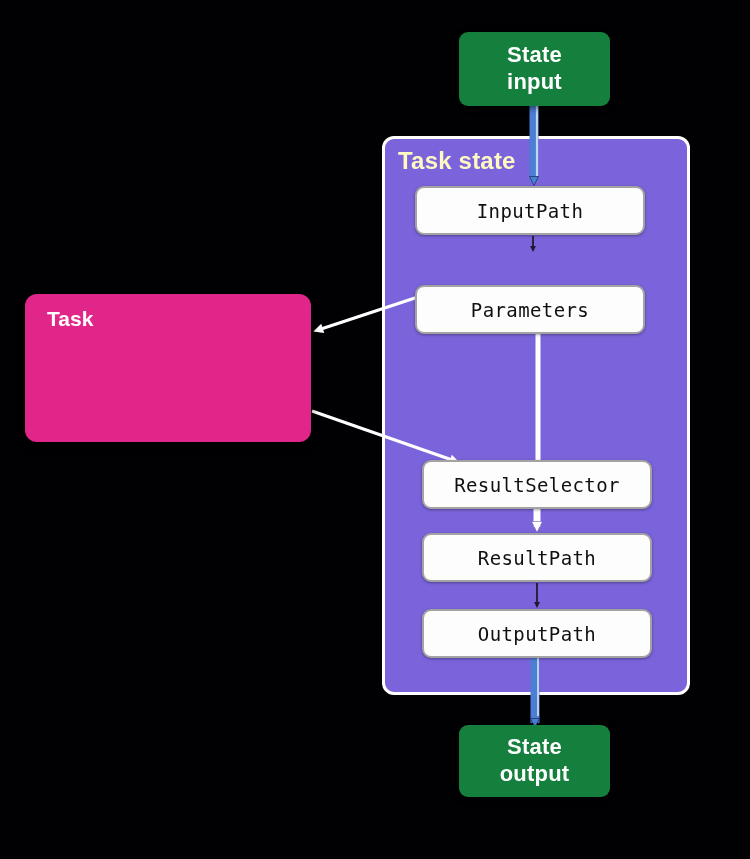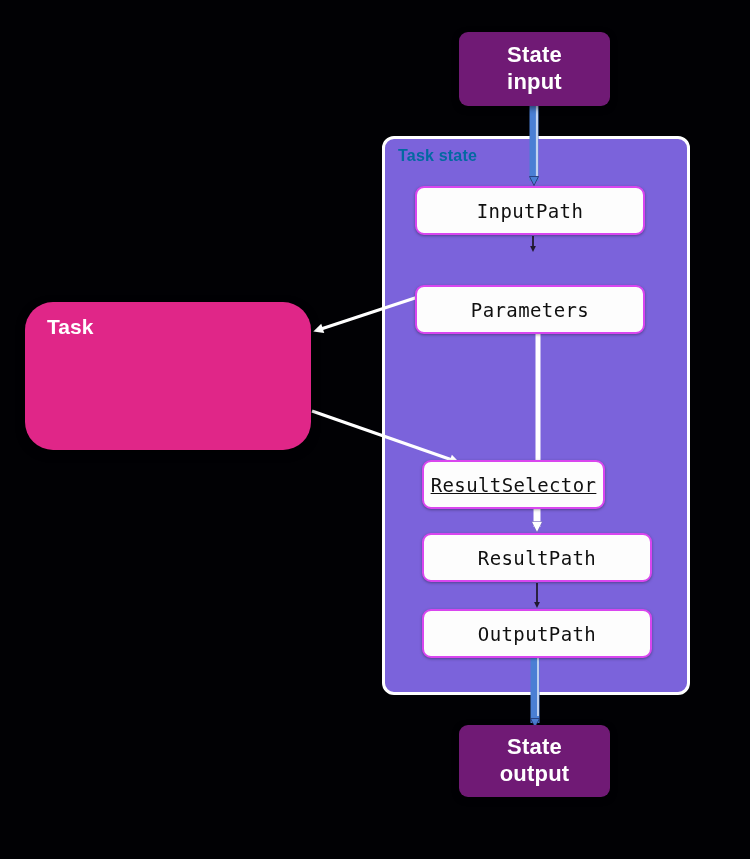--- a/index.html
+++ b/index.html
@@ -38,21 +38,21 @@
     position: absolute;
     box-sizing: border-box;
     display: flex;
     align-items: center;
     justify-content: center;
     text-align: center;
   }
 
   
   .state-pill {
-    background: #701a75;
+    background: #15803d;
     border-radius: 9px;
     color: #ffffff;
     font-size: 22px;
     font-weight: bold;
     line-height: 1.22;
     letter-spacing: 0.2px;
     z-index: 8;
     box-shadow: 0 2px 6px rgba(0,0,0,0.55);
   }
   .state-pill .pill-text {
@@ -71,53 +71,52 @@
     background: #7b63db;
     border: 3px solid #ffffff;
     border-radius: 12px;
     box-sizing: border-box;
     z-index: 3;
   }
   #task-state-title {
     position: absolute;
     left: 398px;
     top: 147px;
-    color: #0369a1;
-    font-size: 16px;
+    color: #fef9c3;
+    font-size: 24px;
     font-weight: bold;
     z-index: 6;
     letter-spacing: 0.2px;
   }
 
   
   .field-box {
     background: #fdfdfd;
-    border: 2px solid #d946ef;
+    border: 2px solid #a3a3a3;
     border-radius: 9px;
     color: #101010;
     font-family: "DejaVu Sans Mono", "Liberation Mono", monospace;
     font-size: 19px;
     letter-spacing: 0.4px;
     z-index: 7;
     box-shadow: 0 1px 3px rgba(0,0,0,0.35);
   }
 
   
   #task-callout {
     position: absolute;
     left: 25px;
     top: 294px;
     width: 286px;
     height: 148px;
     background: #e02688;
-    border-radius: 28px;
+    border-radius: 12px;
     z-index: 8;
     box-shadow: 0 3px 9px rgba(0,0,0,0.5);
     display: block;
-    margin-top: 8px;
   }
   #task-callout-title {
     position: absolute;
     left: 22px;
     top: 13px;
     color: #ffffff;
     font-size: 21px;
     font-weight: bold;
   }
   .callout-list {
@@ -212,21 +211,21 @@
   </div>
 
   <div class="node field-box" id="field-input-path" style="left:415px; top:186px; width:230px; height:49px;">
     <span>InputPath</span>
   </div>
 
   <div class="node field-box" id="field-parameters" style="left:415px; top:253px; width:230px; height:49px;margin-top:32px;">
     <span>Parameters</span>
   </div>
 
-  <div class="node field-box" id="field-result-selector" style="left:422px; top:460px; width:183px; height:49px;text-decoration:underline;">
+  <div class="node field-box" id="field-result-selector" style="left:422px; top:460px; width:230px; height:49px;">
     <span>ResultSelector</span>
   </div>
 
   <div class="node field-box" id="field-result-path" style="left:422px; top:533px; width:230px; height:49px;">
     <span>ResultPath</span>
   </div>
 
   <div class="node field-box" id="field-output-path" style="left:422px; top:609px; width:230px; height:49px;">
     <span>OutputPath</span>
   </div>

